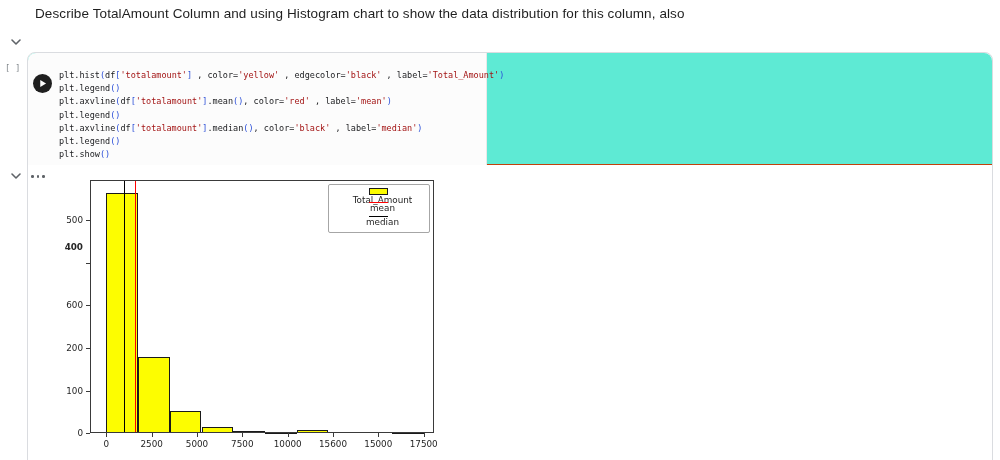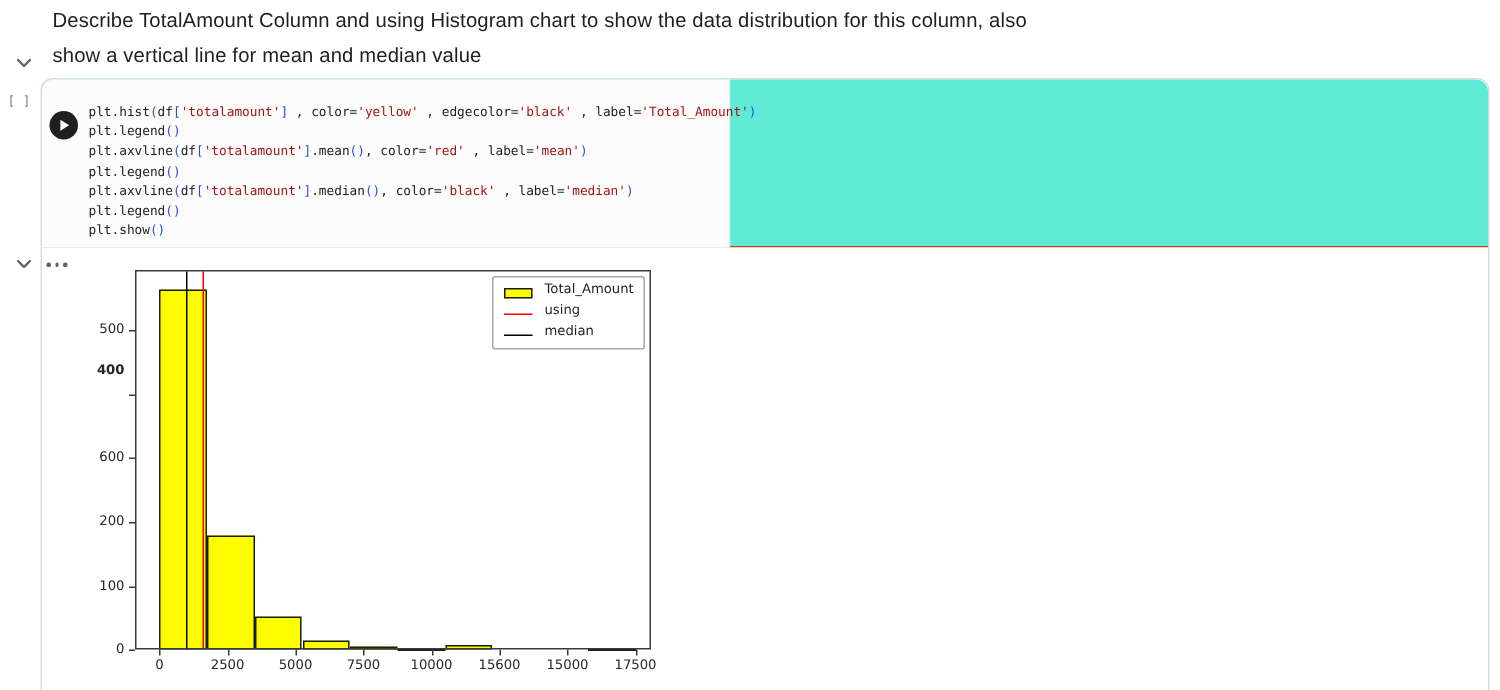--- a/index.html
+++ b/index.html
@@ -57,33 +57,32 @@
   .hbar { position:absolute; background:#fdfd00; border:1px solid #1a1a1a; }
   .vline { position:absolute; }
   .ytick-label { position:absolute; width:34px; text-align:right; font-family:"DejaVu Sans", sans-serif; font-size:8.8px; color:#262626; transform:translateY(-50%); }
   .xtick-label { position:absolute; text-align:center; font-family:"DejaVu Sans", sans-serif; font-size:8.8px; color:#262626; transform:translateX(-50%); }
   .tickmark { position:absolute; background:#3a3a3a; }
   .legend-box {
     position:absolute; background:#ffffff; border:1px solid #a6a6a6; border-radius:2px;
     font-family:"DejaVu Sans", sans-serif; font-size:8.8px; color:#1f1f1f;
     padding:3px 8px 2px 7px;
   }
-  .legend-row { display:flex; height:14px; }
+  .legend-row { display:flex; align-items:center; height:14px;flex-direction:column; }
   .legend-key { width:19px; display:flex; align-items:center; }
   .legend-patch { width:19px; height:7px; border:1px solid #1a1a1a; }
   .legend-line { width:19px; height:0; border-top:1.5px solid #000; }
   .legend-label { margin-left:8px; white-space:nowrap; }
 </style>
 </head>
 <body>
 
 <div class="page">
 
   <div class="md-line md-line1">Describe TotalAmount Column and using Histogram chart to show the data distribution for this column, also</div>
-  <div class="md-line md-line2">show a vertical line for mean and median value</div>
   <div class="chevron md-chevron">
     <svg width="12" height="8" viewBox="0 0 12 8">
         <polyline points="2,2 6,6 10,2" fill="none" stroke="#5f6368" stroke-width="1.6" stroke-linecap="round" stroke-linejoin="round"></polyline>
       </svg>
   </div>
 
   <div class="exec-indicator">[ ]</div>
 
   <div class="cell">
     <div class="code-region">
@@ -152,21 +151,21 @@
         <div class="legend-row">
           <span class="legend-key">
             <span class="legend-patch" style="background: rgb(253, 253, 0);"></span>
           </span>
           <span class="legend-label">Total_Amount</span>
         </div>
         <div class="legend-row">
           <span class="legend-key">
             <span class="legend-line" style="border-top-color: rgb(255, 0, 0);"></span>
           </span>
-          <span class="legend-label">using</span>
+          <span class="legend-label">mean</span>
         </div>
         <div class="legend-row">
           <span class="legend-key">
             <span class="legend-line" style="border-top-color: rgb(0, 0, 0);"></span>
           </span>
           <span class="legend-label">median</span>
         </div>
       </div>
     </div>
 

